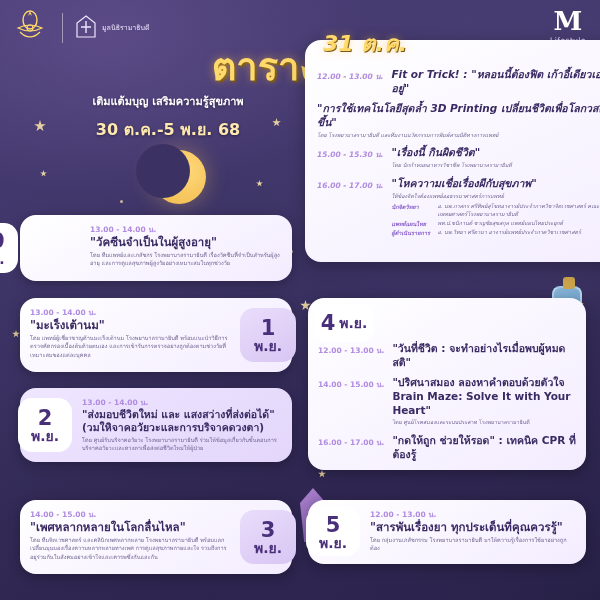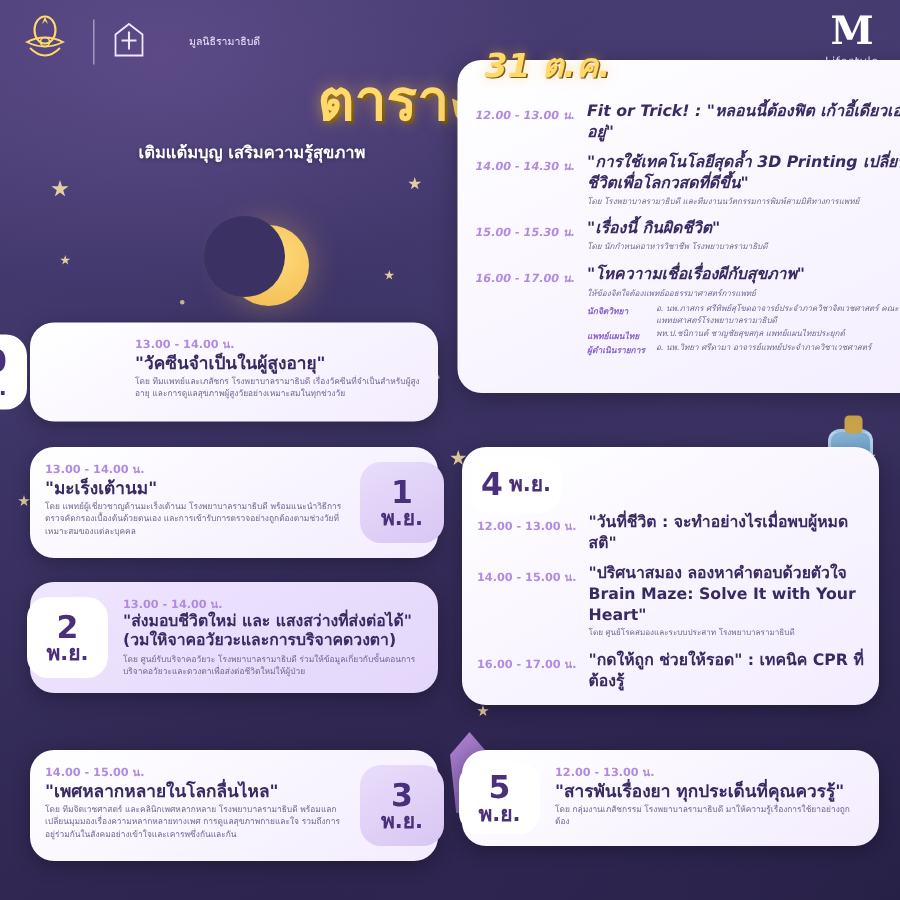--- a/index.html
+++ b/index.html
@@ -51,21 +51,21 @@
     content:""; position:absolute; left:9px; top:-11px; width:12px; height:12px;
     background:#c9a24a; border-radius:3px;
   }
 
   
   .logos { position:absolute; top:8px; left:10px; display:flex; align-items:center; gap:12px; }
   .logo-a { width:40px; height:40px; }
   .logo-div { width:1px; height:30px; background:rgba(255,255,255,.45); }
   .logo-b { display:flex; align-items:center; gap:5px; }
   .logo-b-mark { width:22px; height:26px; }
-  .logo-b-text { color:#f0e6ff; font-size:7px; line-height:1.15;margin-left:24px; }
+  .logo-b-text { color:#f0e6ff; font-size:7px; line-height:1.15; }
 
   .brand { position:absolute; top:8px; right:14px; text-align:center; color:#fff; }
   .brand-m { font-family:"DejaVu Serif", serif; font-size:26px; line-height:1; font-weight:700; }
   .brand-sub { font-size:7.5px; letter-spacing:.5px; color:#e8dcff; margin-top:2px; }
 
   
   .title-block { position:absolute; left:18px; top:48px; width:300px; text-align:center; }
   .title-main {
     font-size:38px; font-weight:700; color:#ffd96b; line-height:1.05;
     text-shadow: 0 0 10px rgba(255,190,60,.55), 2px 2px 0 #6a4f16;
@@ -159,35 +159,35 @@
   </div>
 
   <div class="brand">
     <div class="brand-m">M</div>
     <div class="brand-sub">Lifestyle</div>
   </div>
 
   <div class="title-block">
     <div class="title-main">ตาราง</div>
     <div class="title-sub">เติมแต้มบุญ เสริมความรู้สุขภาพ</div>
+    <div class="title-date">30 ต.ค.-5 พ.ย. 68</div>
   </div>
 
   <div class="rightcard">
     <div class="rc-date">31 ต.ค.</div>
     <div style="height:18px"></div>
 
     <div class="rc-row">
       <div class="rc-time">12.00 - 13.00 น.</div>
       <div class="rc-body">
         <div class="rc-title">Fit or Trick! : "หลอนนี้ต้องฟิต เก้าอี้เดียวเอาอยู่"</div>
       </div>
     </div>
 
     <div class="rc-row">
-      <div class="rc-time">14.00 - 14.30 น.</div>
       <div class="rc-body">
         <div class="rc-title">"การใช้เทคโนโลยีสุดล้ำ 3D Printing เปลี่ยนชีวิตเพื่อโลกวสดที่ดีขึ้น"</div>
         <div class="rc-desc">โดย โรงพยาบาลรามาธิบดี และทีมงานนวัตกรรมการพิมพ์สามมิติทางการแพทย์</div>
       </div>
     </div>
 
     <div class="rc-row">
       <div class="rc-time">15.00 - 15.30 น.</div>
       <div class="rc-body">
         <div class="rc-title">"เรื่องนี้ กินผิดชีวิต"</div>

